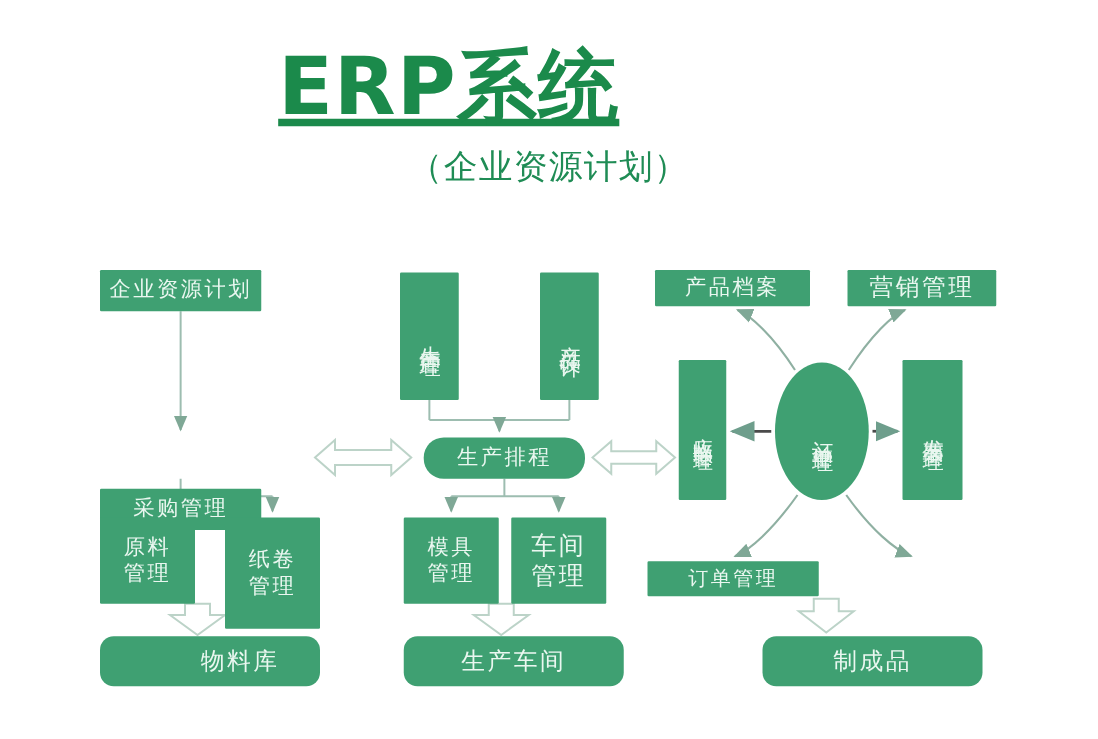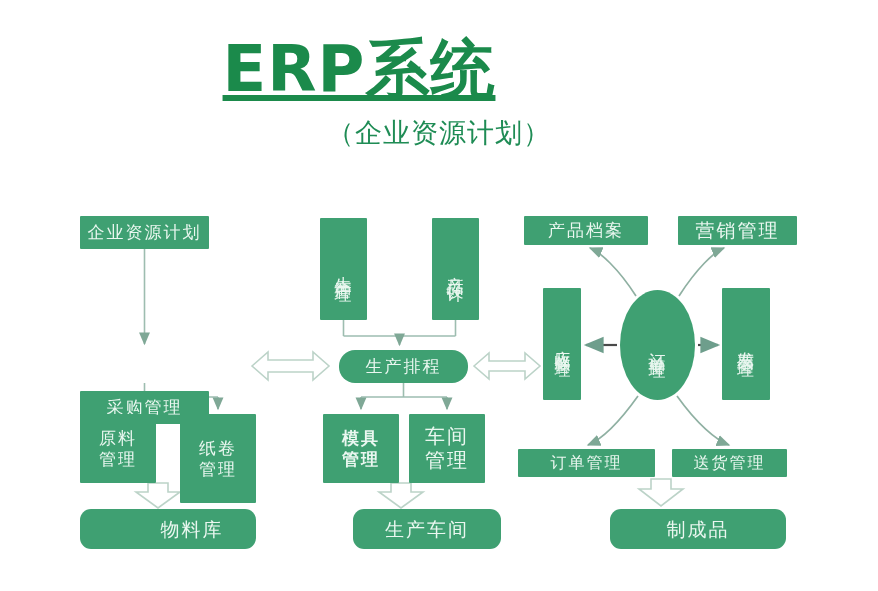--- a/index.html
+++ b/index.html
@@ -53,23 +53,23 @@
   
   #n-supplier   {left:80px; top:216px; width:129px;height:33px;font-size:17px;}
   #n-purchase   {left:80px; top:350px; width:129px;height:33px;font-size:17px;margin-top:41px;}
   #n-raw        {left:80px; top:414px; width:76px; height:69px;font-size:17px;text-align:right;}
   #n-paperroll  {left:180px;top:414px; width:76px; height:89px;font-size:17px;}
   #n-matwh      {left:80px; top:509px; width:176px;height:40px;font-size:19px;padding-left:48px;}
 
   #n-prodmgmt   {left:320px;top:218px; width:47px; height:102px;font-size:17px;}
   #n-proddesign {left:432px;top:218px; width:47px; height:102px;font-size:17px;}
   #n-sched      {left:339px;top:350px; width:129px;height:33px;font-size:17px;border-radius:16px;}
-  #n-mold       {left:323px;top:414px; width:76px; height:69px;font-size:17px;font-weight:bold;}
+  #n-mold       {left:323px;top:414px; width:76px; height:69px;font-size:17px;}
   #n-workshop   {left:409px;top:414px; width:76px; height:69px;font-size:20px;}
-  #n-prodwh     {left:323px;top:509px; width:148px;height:40px;font-size:19px;margin-left:30px;}
+  #n-prodwh     {left:323px;top:509px; width:176px;height:40px;font-size:19px;}
 
   #n-prodfile   {left:524px;top:216px; width:124px;height:29px;font-size:17px;}
   #n-marketing  {left:678px;top:216px; width:119px;height:29px;font-size:19px;}
   #n-receivable {left:543px;top:288px; width:38px; height:112px;font-size:16px;}
   #n-order      {left:620px;top:290px; width:75px; height:110px;font-size:17px;}
   #n-invoice    {left:722px;top:288px; width:48px; height:112px;font-size:17px;}
   #n-finishmgmt {left:518px;top:449px; width:137px;height:28px;font-size:16px;}
   #n-delivery   {left:672px;top:449px; width:115px;height:28px;font-size:16px;}
   #n-finished   {left:573px;top:509px; width:176px;height:40px;font-size:19px;margin-left:37px;}
 </style>
@@ -169,16 +169,15 @@
       </div>
     </div>
   <div class="node round" id="n-prodwh">生产车间</div>
 
   <div class="node rect" id="n-prodfile">产品档案</div>
   <div class="node rect" id="n-marketing">营销管理</div>
   <div class="node rect vert" id="n-receivable">应收款管理</div>
   <div class="node ellipse vert" id="n-order">订单管理</div>
   <div class="node rect vert" id="n-invoice">发票管理</div>
   <div class="node rect" id="n-finishmgmt">订单管理</div>
-  <div class="node rect" id="n-delivery">送货管理</div>
   <div class="node round" id="n-finished">制成品</div>
 
 </div>
 
 </body></html>

